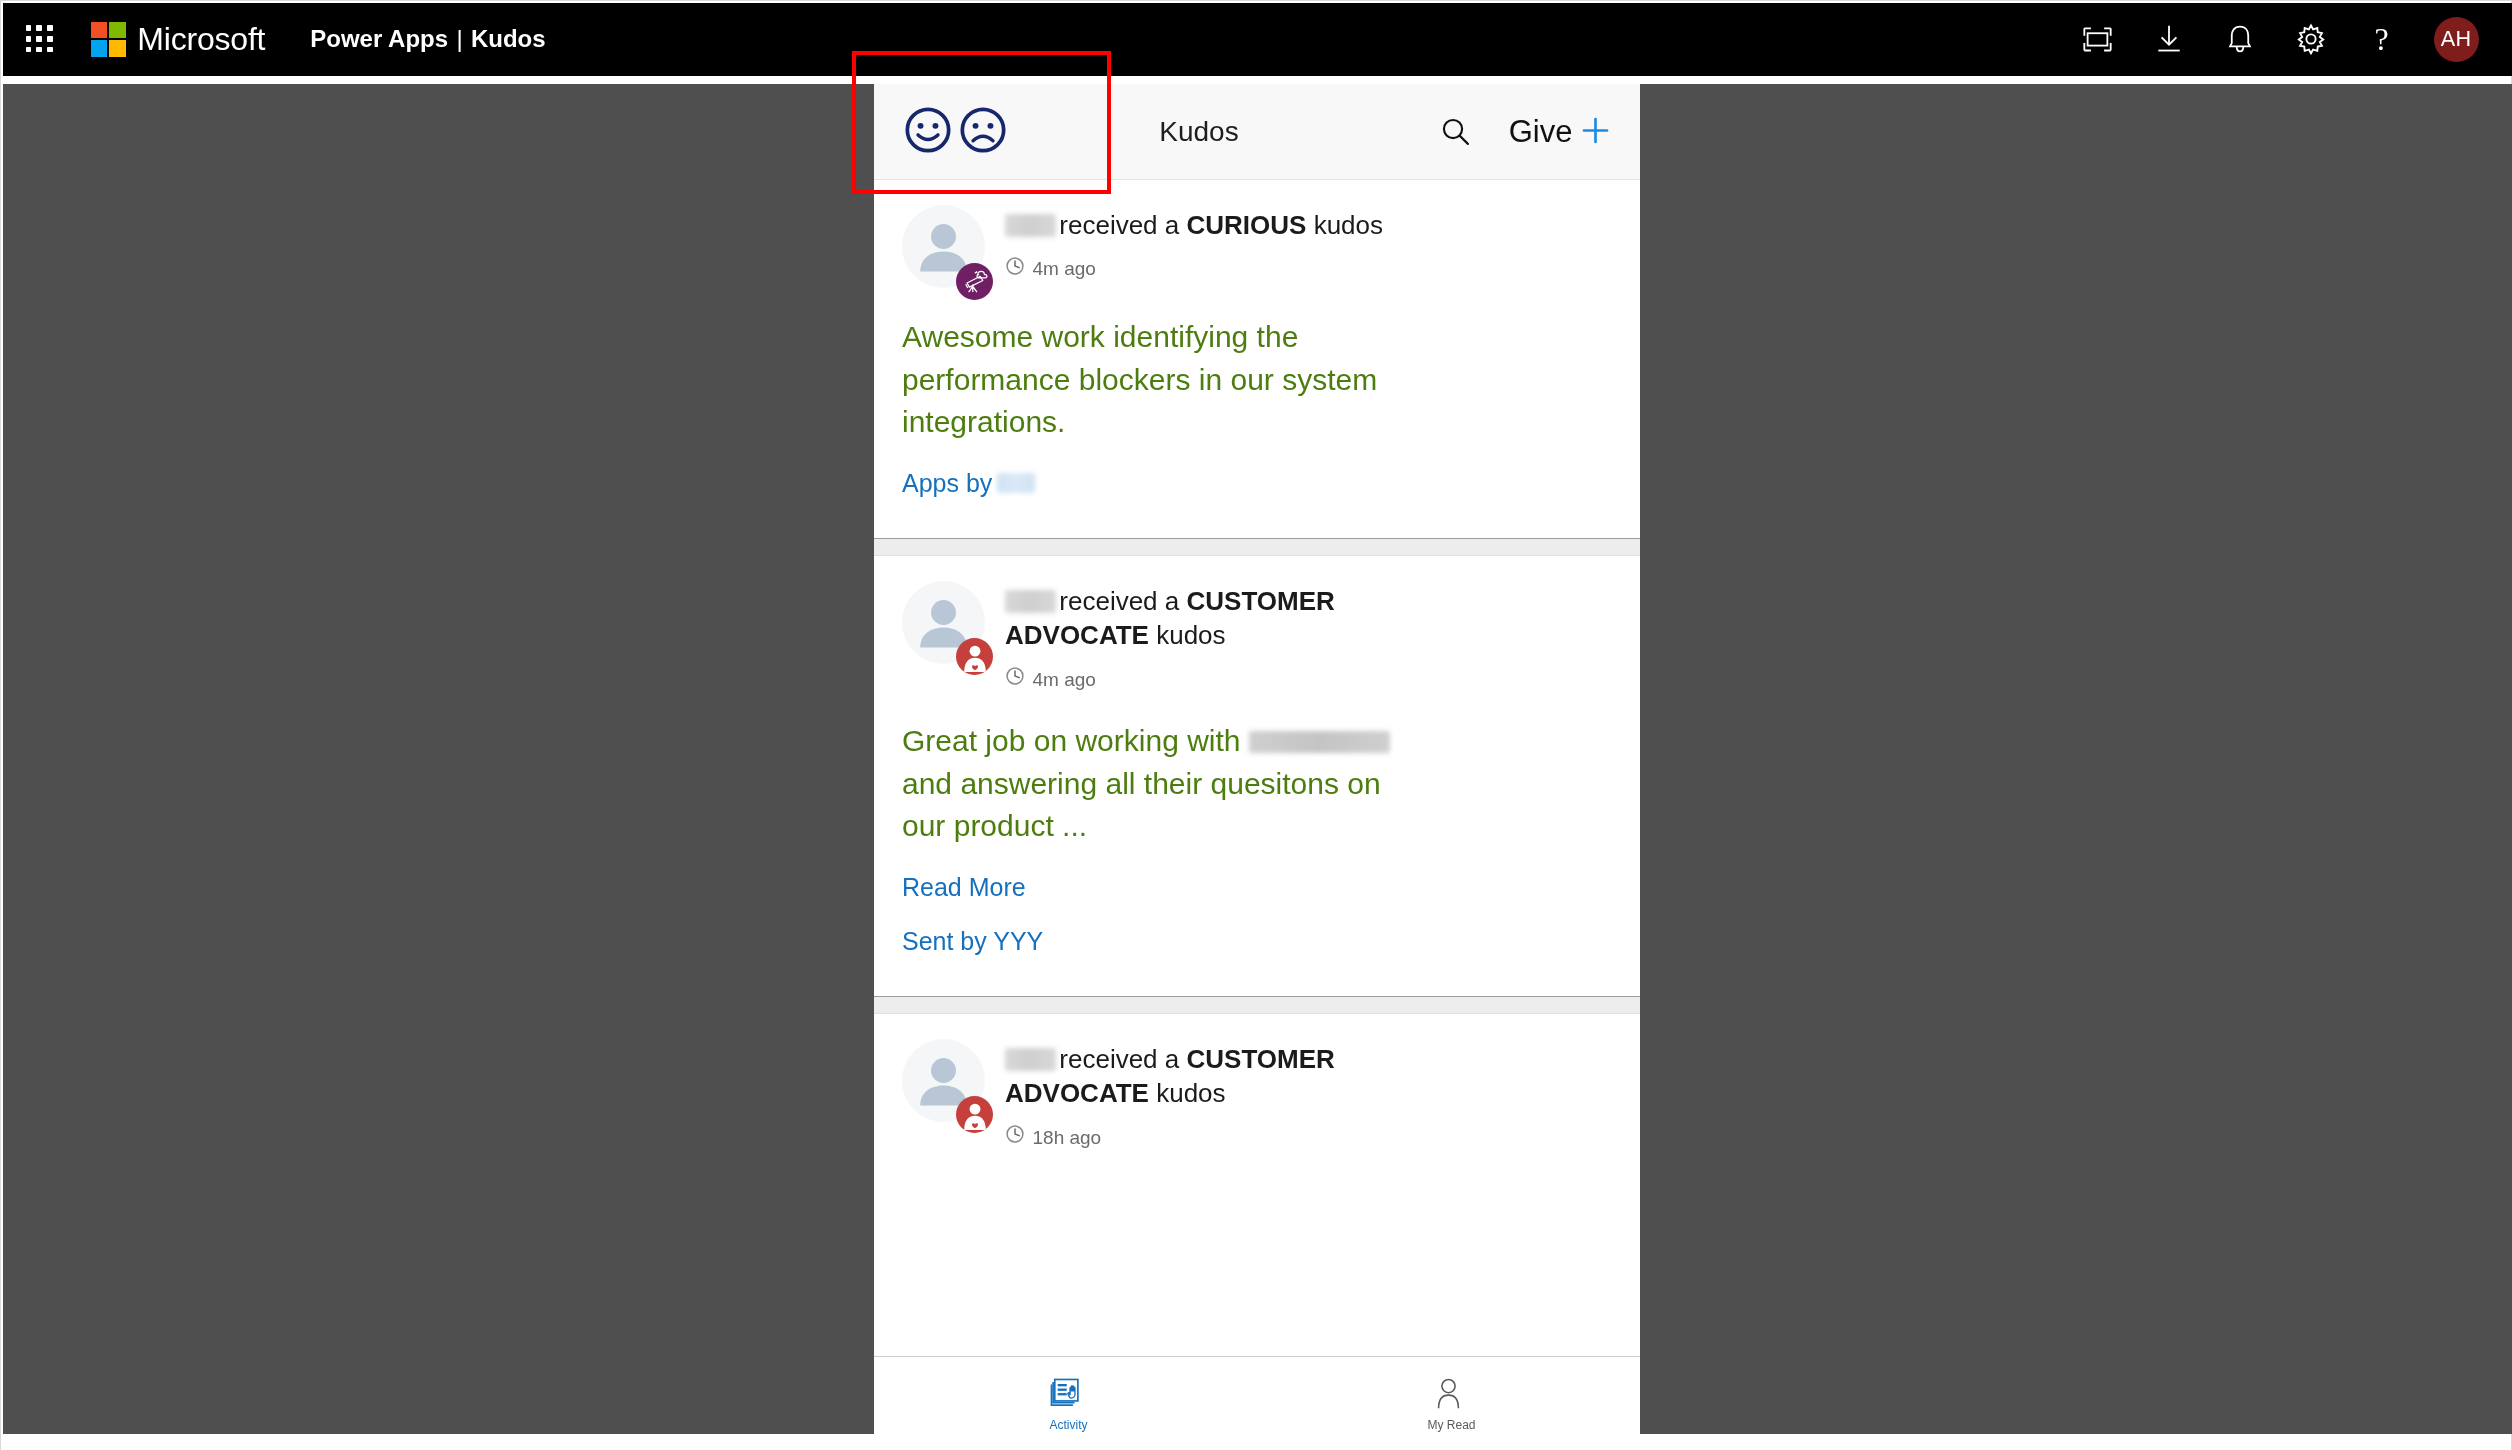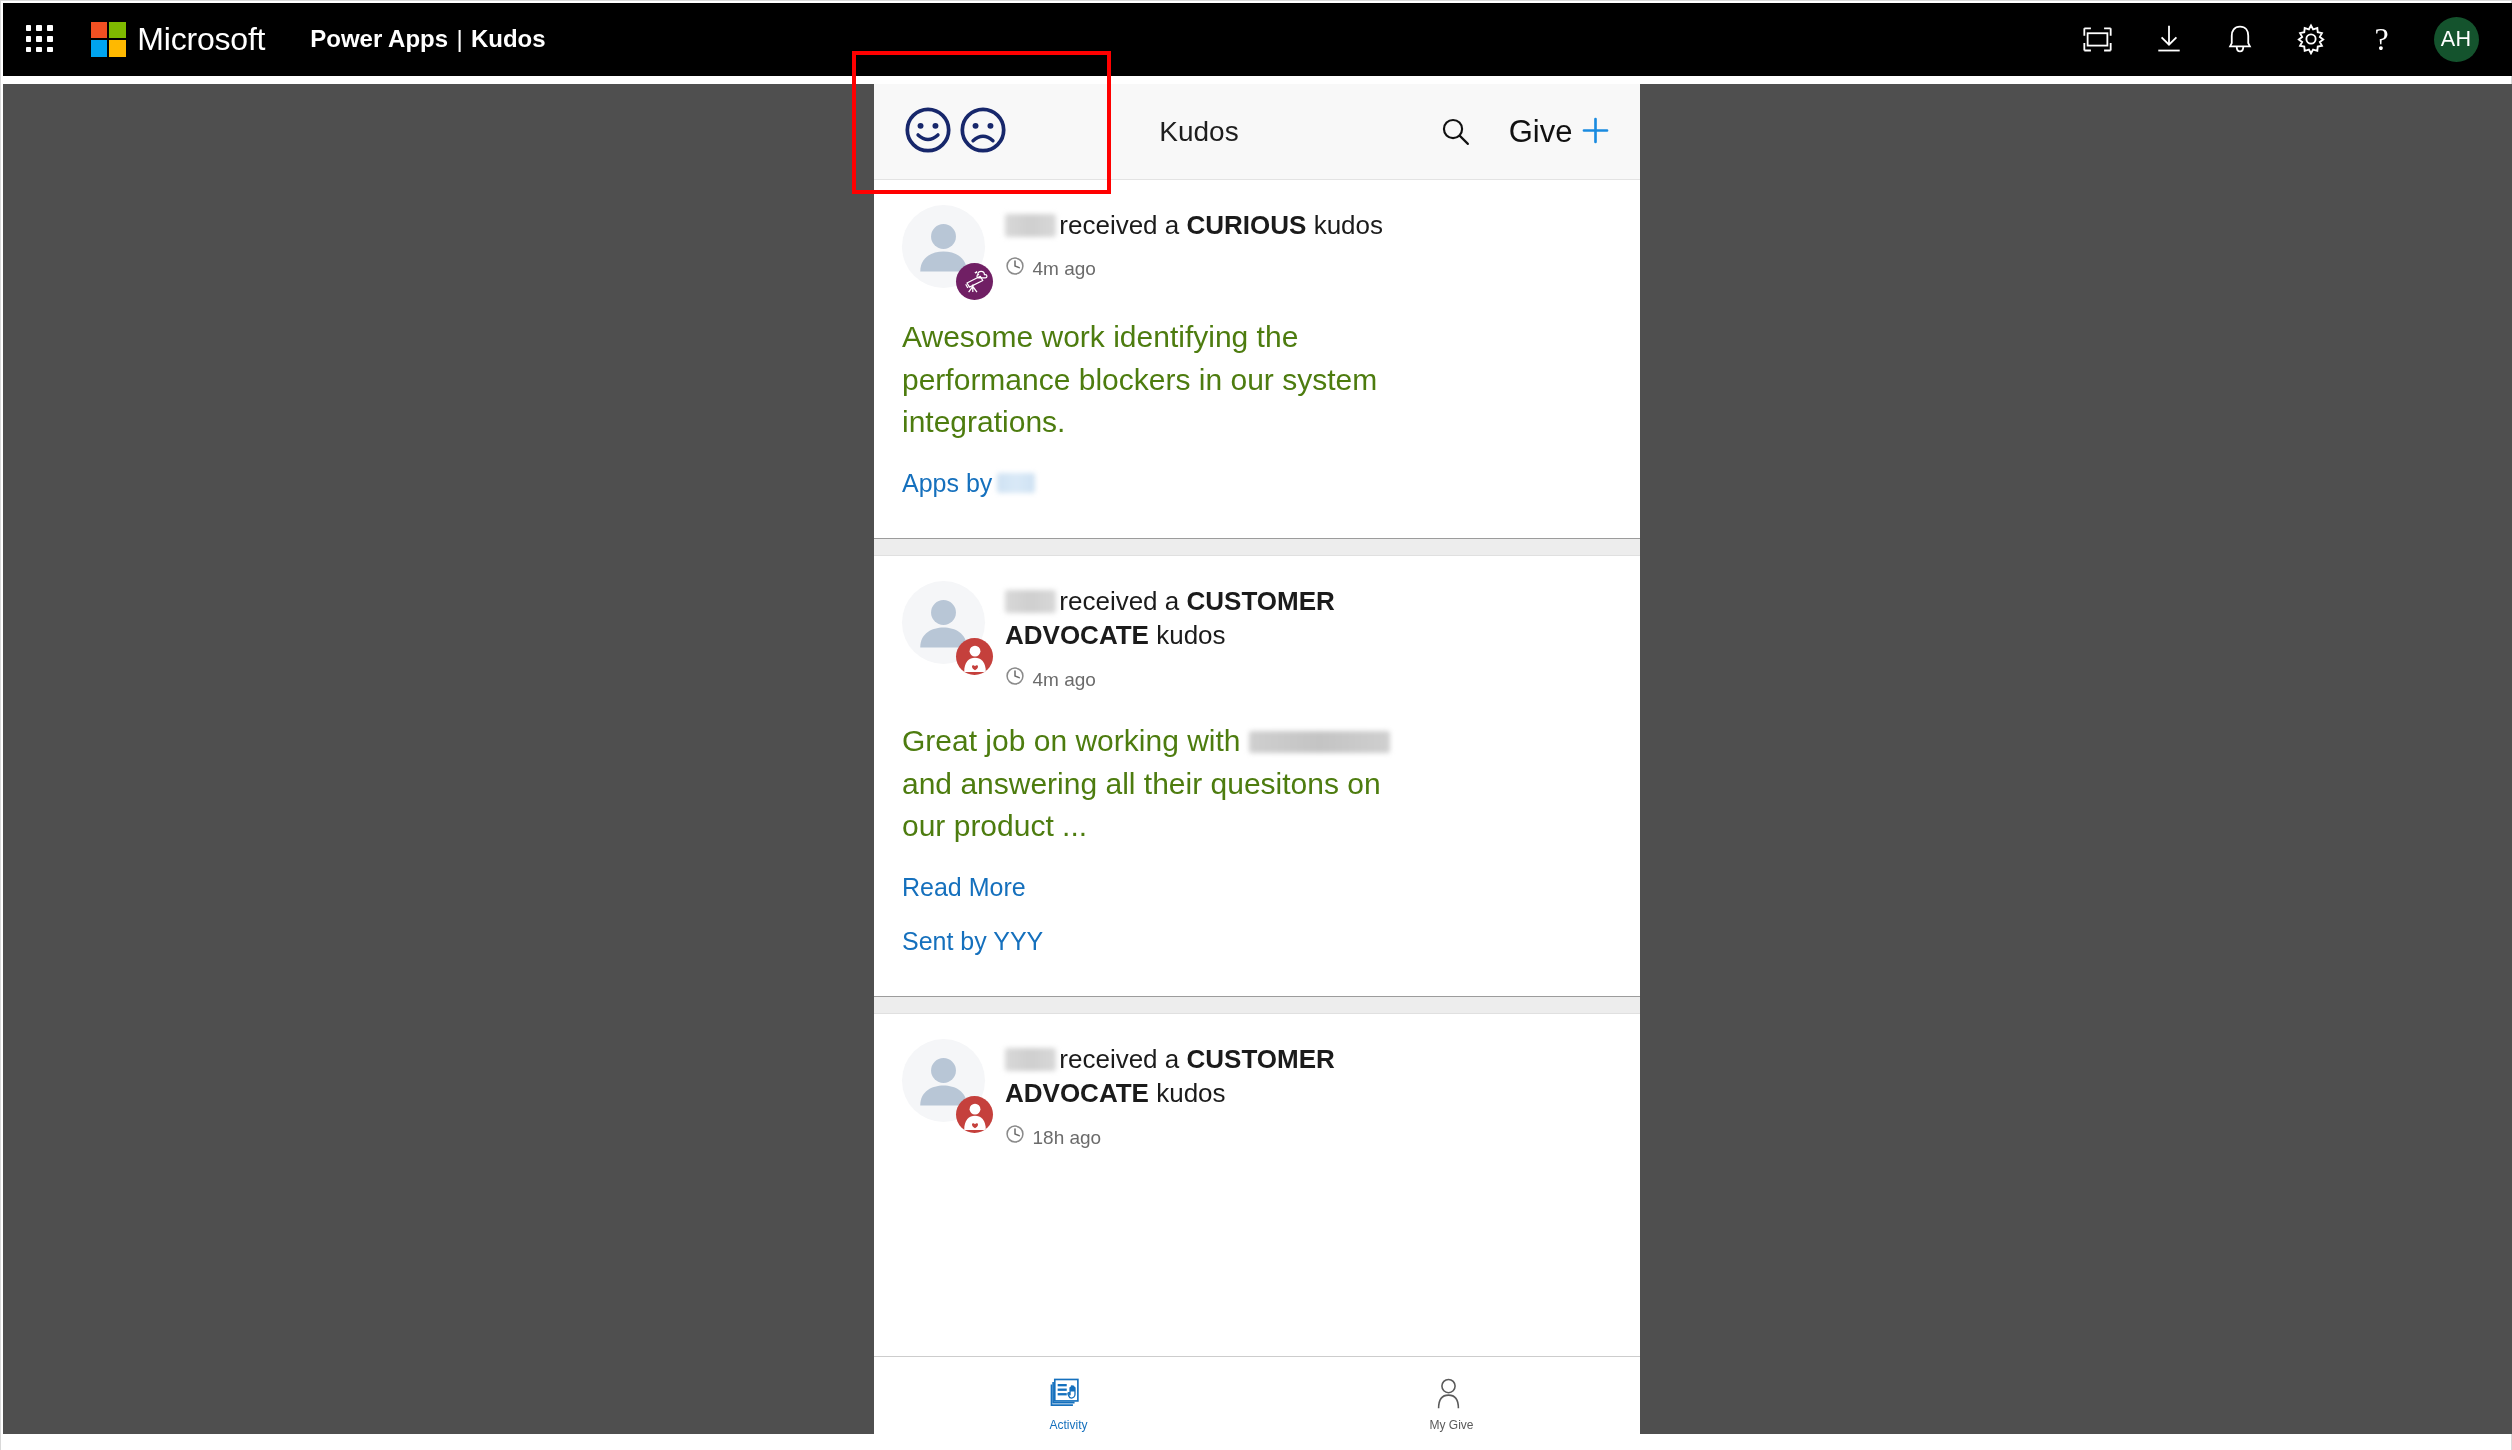--- a/index.html
+++ b/index.html
@@ -88,21 +88,21 @@
     cursor: pointer;
   }
   .suite-icon svg { display: block; }
   .qmark {
     font-size: 32px; line-height: 1; color: #ffffff;
     font-family: "Liberation Serif", serif;
   }
   .avatar-badge {
     width: 45px; height: 45px;
     border-radius: 50%;
-    background: #14532d;
+    background: #7f1d1d;
     color: #ffffff;
     display: flex; align-items: center; justify-content: center;
     font-size: 21.6px; font-weight: 400;
     letter-spacing: 0.4px;
     cursor: pointer;
   }
 
   
   .canvas {
     position: absolute;
@@ -574,21 +574,21 @@
         <span class="nav-label">Activity</span>
       </div>
 
       <div class="nav-item">
         <span>
           <svg width="37" height="33" viewBox="0 0 44 40">
             <circle cx="22" cy="11" r="8" fill="none" stroke="#5a5a5a" stroke-width="1.9"></circle>
             <path d="M10 38 C10 27 15 22 22 22 C29 22 34 27 34 38" fill="none" stroke="#5a5a5a" stroke-width="1.9"></path>
           </svg>
         </span>
-        <span class="nav-label">My Give</span>
+        <span class="nav-label">My Read</span>
       </div>
 
 
     </div>
   </div>
 
   <div class="annot-box"></div>
 
 </div>
 

